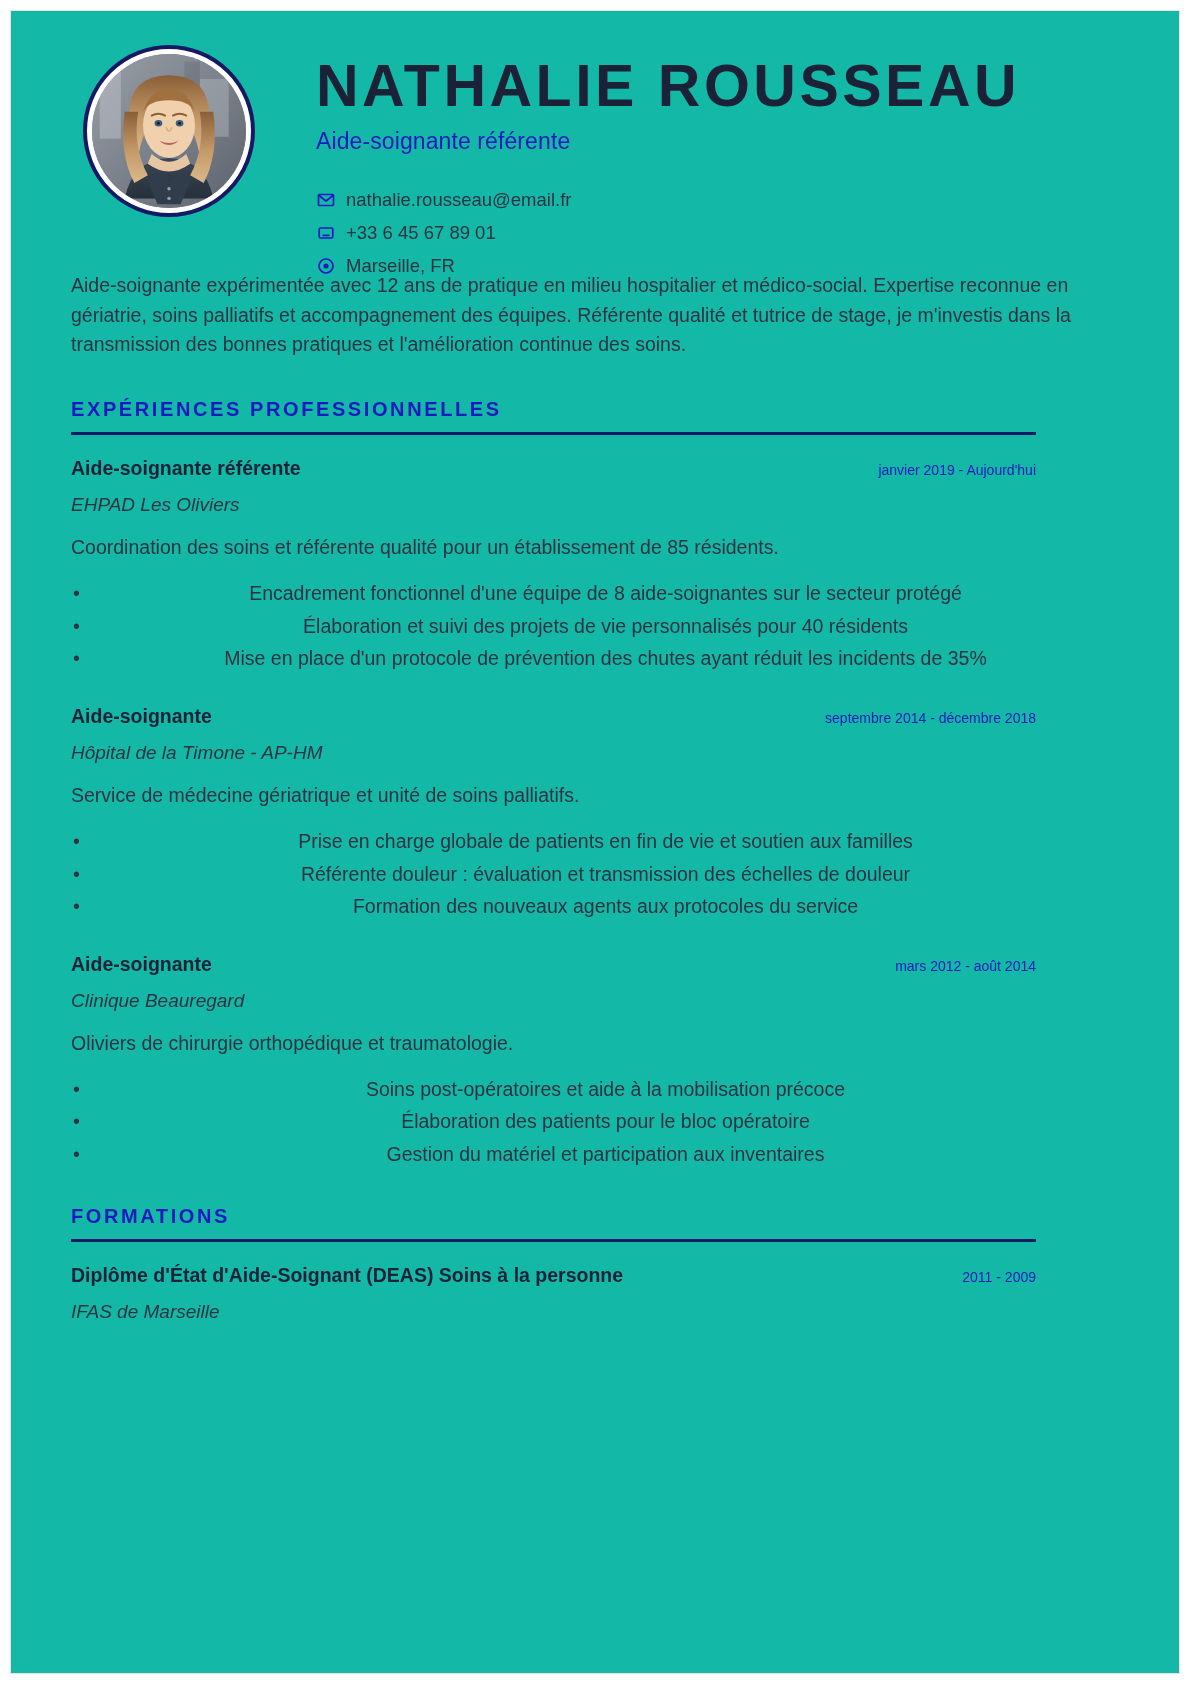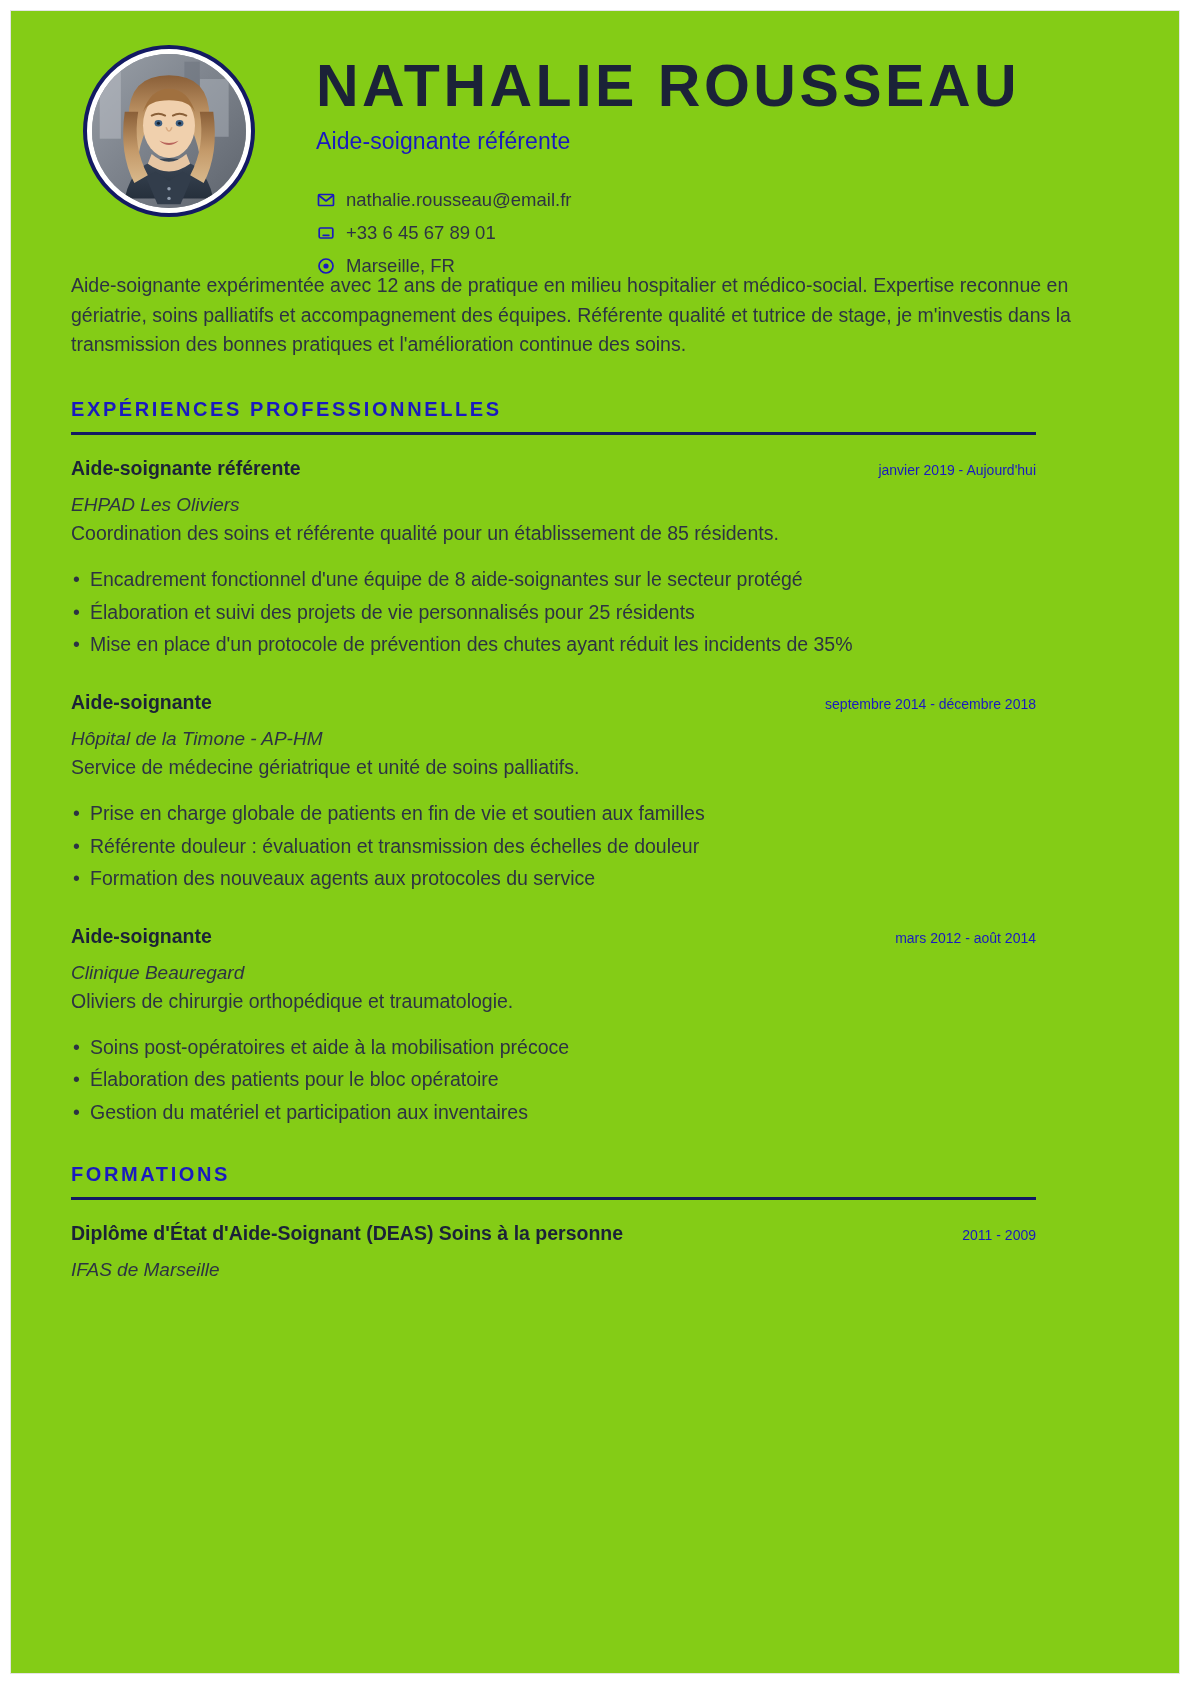--- a/index.html
+++ b/index.html
@@ -19,21 +19,21 @@
     margin: 0 auto;
     overflow: hidden;
     box-sizing: border-box;
   }
   .sheet {
     position: absolute;
     left: 10px;
     top: 10px;
     width: 1170px;
     height: 1664px;
-    background: #84cc16;
+    background: #14b8a6;
     border: 1px solid #e4e4e4;
     box-sizing: border-box;
     overflow: hidden;
   }
   .inner {
     position: absolute;
     left: 60px;
     top: 20px;
     width: 1050px;
   }
@@ -152,27 +152,28 @@
   }
   .entry-org {
     font-size: 19px;
     font-style: italic;
     color: #2d3343;
     margin-top: 14px;
   }
   .entry-desc {
     font-size: 19.5px;
     color: #2d3343;
-    margin-top: 4px;
+    margin-top: 18px;
     line-height: 1.4;
   }
   .bullets {
     margin: 19px 0 0 0;
     padding: 0;
     list-style: none;
+    text-align: center;
   }
   .bullets li {
     font-size: 19.5px;
     color: #2d3343;
     line-height: 1.36;
     padding-left: 19px;
     position: relative;
     margin-bottom: 6px;
   }
   .bullets li:before {
@@ -279,21 +280,21 @@
 
         <div class="entry">
           <div class="entry-head">
             <div class="entry-title">Aide-soignante référente</div>
             <div class="entry-date">janvier 2019 - Aujourd'hui</div>
           </div>
           <div class="entry-org">EHPAD Les Oliviers</div>
           <div class="entry-desc">Coordination des soins et référente qualité pour un établissement de 85 résidents.</div>
           <ul class="bullets">
             <li>Encadrement fonctionnel d'une équipe de 8 aide-soignantes sur le secteur protégé</li>
-            <li>Élaboration et suivi des projets de vie personnalisés pour 25 résidents</li>
+            <li>Élaboration et suivi des projets de vie personnalisés pour 40 résidents</li>
             <li>Mise en place d'un protocole de prévention des chutes ayant réduit les incidents de 35%</li>
           </ul>
         </div>
 
         <div class="entry">
           <div class="entry-head">
             <div class="entry-title">Aide-soignante</div>
             <div class="entry-date">septembre 2014 - décembre 2018</div>
           </div>
           <div class="entry-org">Hôpital de la Timone - AP-HM</div>

